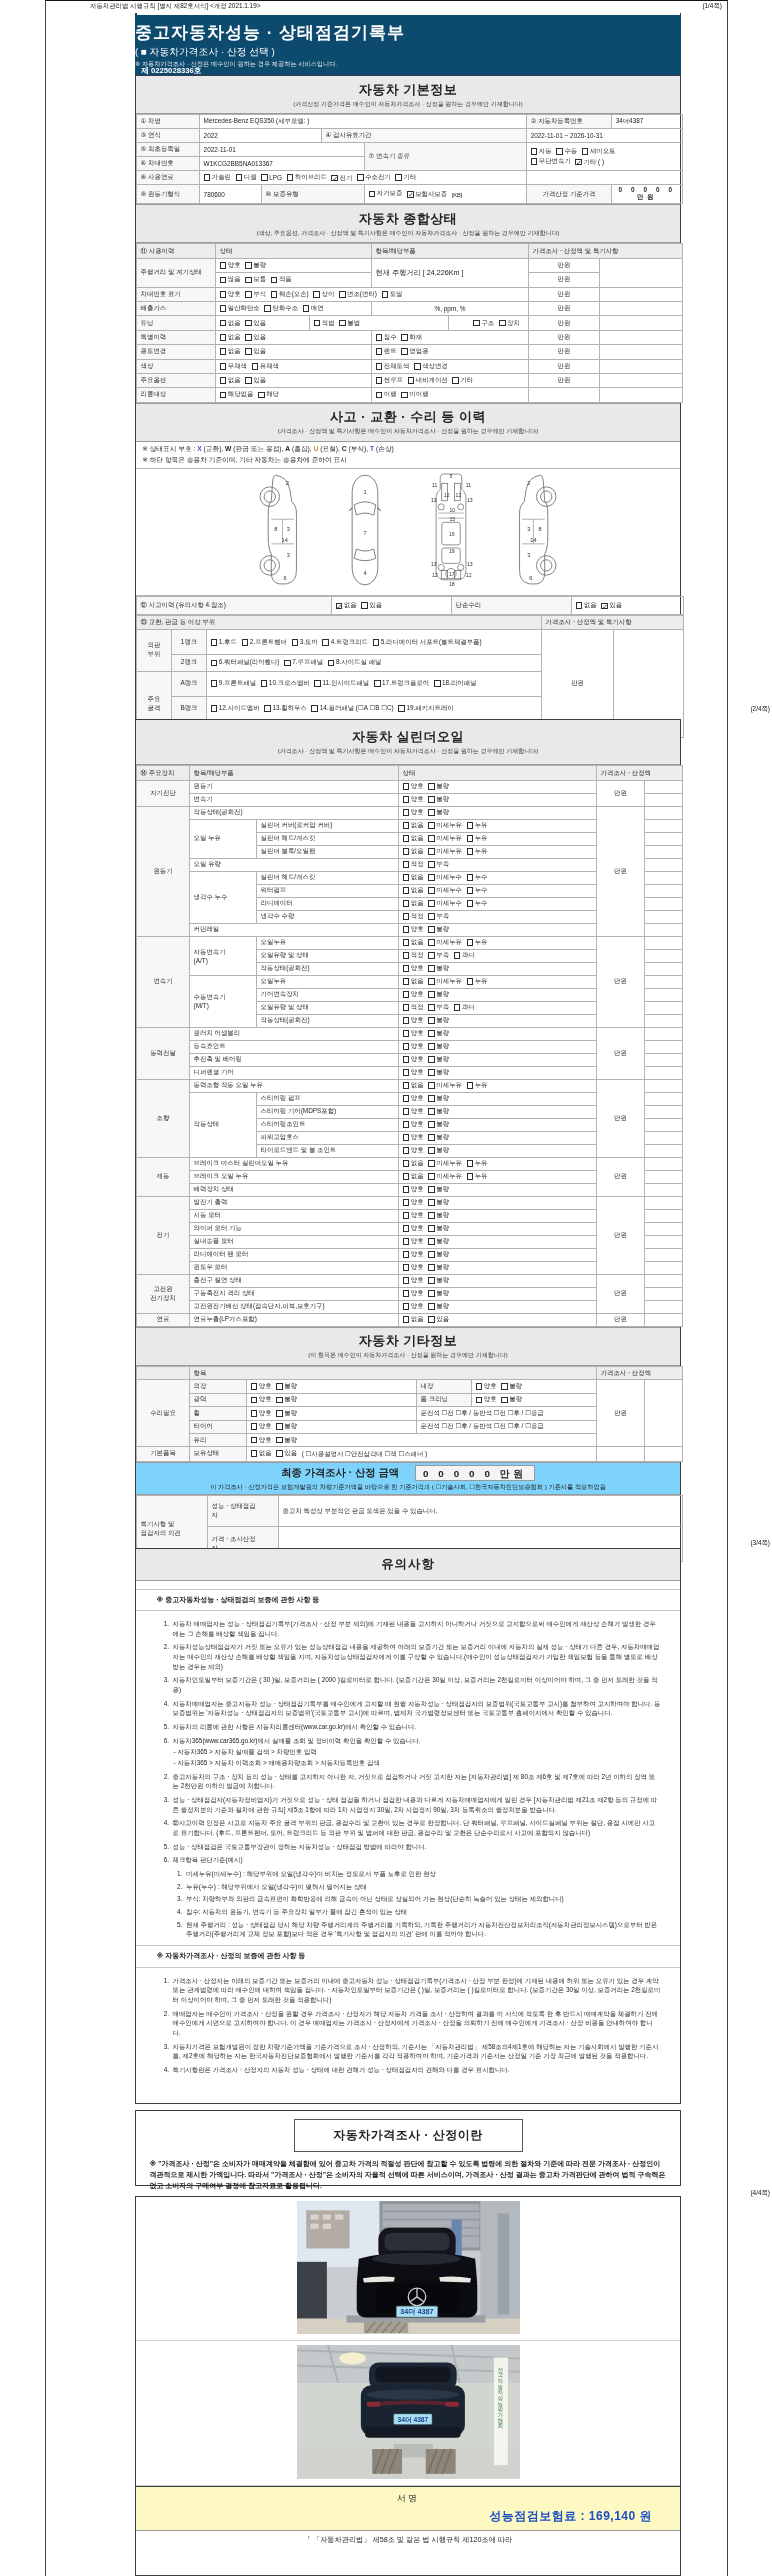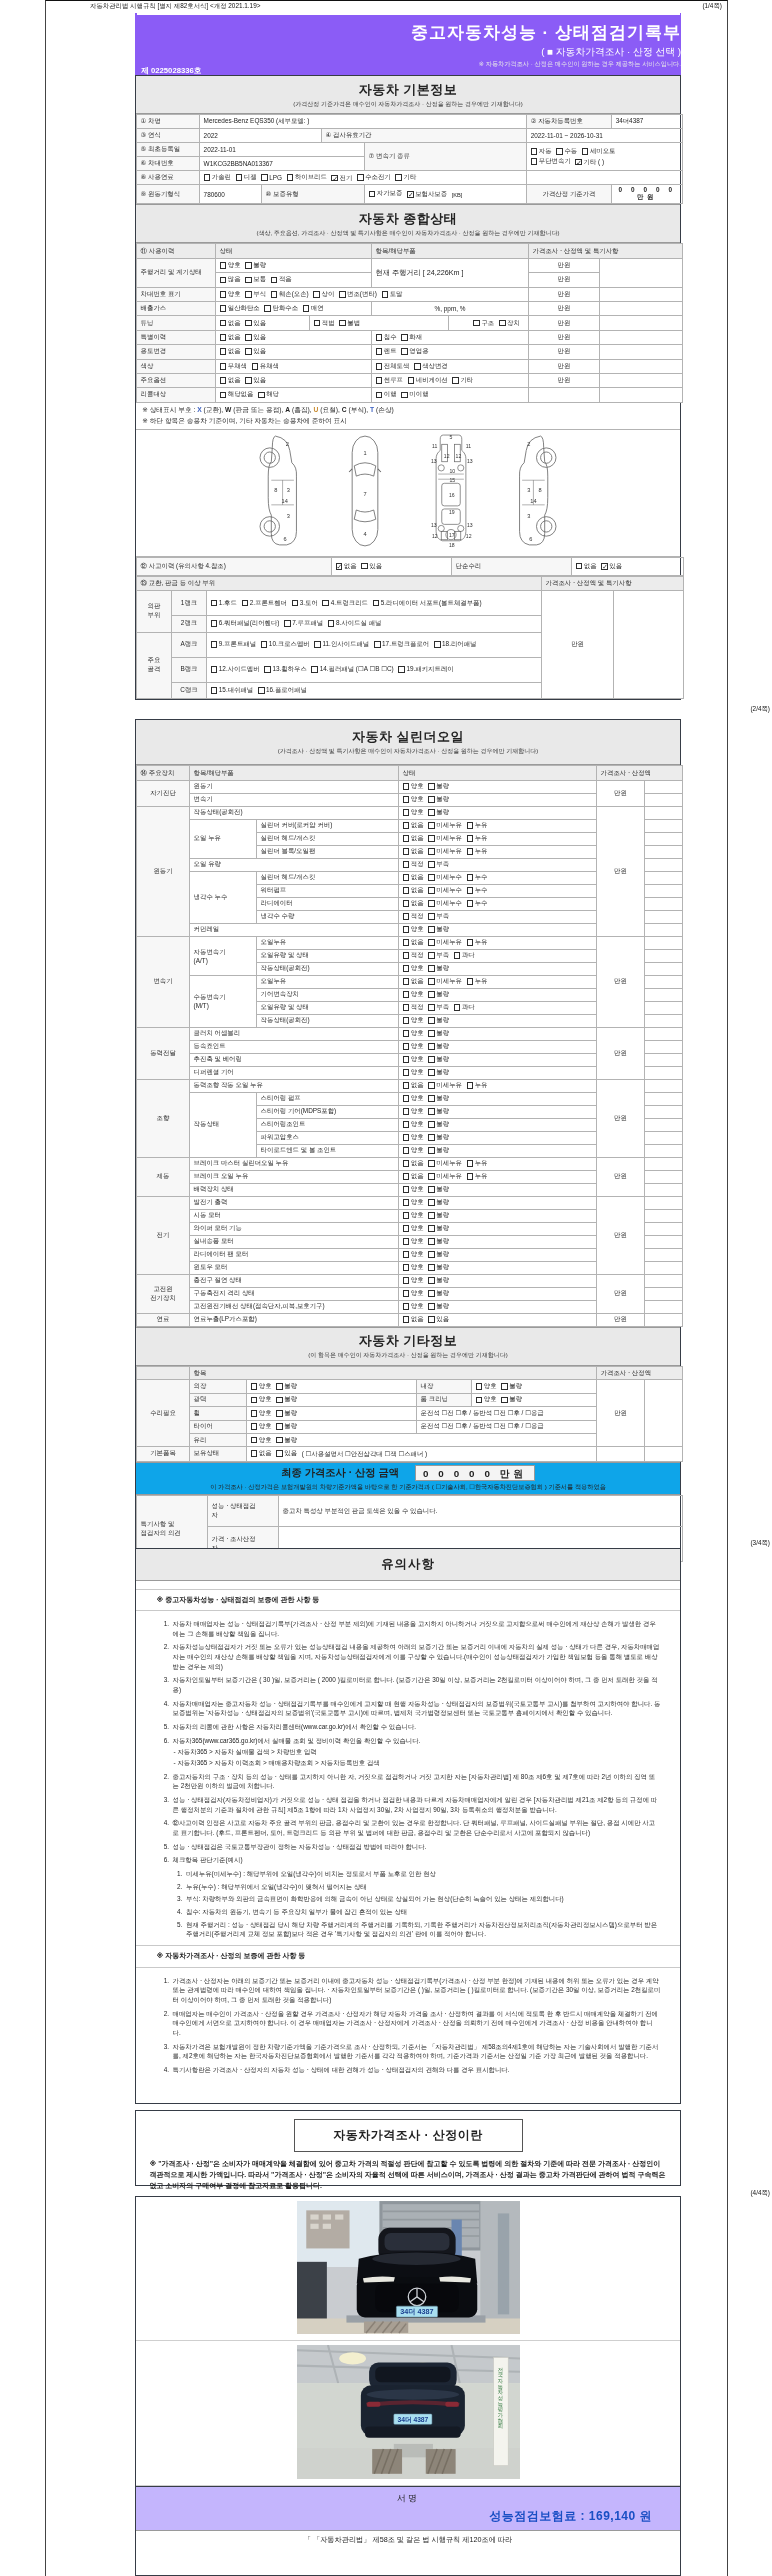--- a/index.html
+++ b/index.html
@@ -4,21 +4,21 @@
 <style>
   html,body{margin:0;padding:0;}
   body{width:773px;height:2576px;position:relative;background:#fff;
        font-family:"Liberation Sans","DejaVu Sans",sans-serif;color:#222;overflow:hidden;}
   .frame{position:absolute;left:45px;top:0;width:681px;height:2575px;border:0.5px solid #444;border-top:1px solid #111;}
   .doc{position:absolute;left:90px;top:0;width:546px;}
   .abs{position:absolute;}
   .meta-line{position:absolute;left:45px;top:1.5px;width:680px;display:flex;justify-content:space-between;font-size:6.4px;color:#111;padding:0 3.1px 0 45px;box-sizing:border-box;}
   .pgmark{position:absolute;left:45px;width:677px;text-align:right;font-size:6.4px;color:#111;}
   
-  .hdr{background:#8b5cf6;color:#fff;text-align:right;position:relative;}
+  .hdr{background:#0c4a6e;color:#fff;text-align:left;position:relative;}
   .hdr .band{height:2.6px;background:#fff;margin:2.6px 1.5px 5.2px 1.5px;}
   .hdr h1{margin:1px 0 2.1px;font-size:17px;letter-spacing:1px;font-weight:bold;}
   .hdr .sub{font-size:9.8px;margin:1px 0;}
   .hdr .nt{font-size:6.2px;margin:1.5px 0 4.1px;color:#e8e8e8;}
   .hdr .docno{position:absolute;left:6.2px;bottom:2px;font-size:7.7px;font-weight:bold;}
   
   .sec{border:1px solid #363c46;background:#fff;}
   .ghd{background:#e9e9e9;text-align:center;border-bottom:0.5px solid #9a9a9a;}
   .ghd .t{font-size:13px;font-weight:bold;padding:4.6px 0 1px;letter-spacing:0.5px;}
   .ghd .n{font-size:6px;color:#333;padding:0 0 4.6px;}
@@ -50,21 +50,21 @@
   .ntx{flex:1;}
   .nsub{margin:1.5px 0 0 1px;}
   .nsi{display:flex;margin:3.1px 0 3.1px 15.5px;}
   .nsi .nn{width:10.3px;}
   
   .pinfo{border:1px solid #363c46;padding:7.2px 13.4px 5.2px;}
   .pinfo .tb{width:227px;margin:1px auto 6.2px;border:0.8px solid #555;text-align:center;font-size:12px;font-weight:bold;padding:6.7px 0;letter-spacing:0.5px;}
   .pinfo .tx{font-size:7px;line-height:1.6;font-weight:bold;color:#222;}
   
   .photo-row{display:flex;justify-content:center;padding:3.6px 0;border-bottom:0.5px solid #cfcfcf;}
-  .sig{background:#c4b5fd;border-top:1px solid #363c46;position:relative;}
+  .sig{background:#fef9c3;border-top:1px solid #363c46;position:relative;}
   .sig .t{text-align:center;font-size:8.8px;padding-top:5.2px;letter-spacing:2.1px;}
   .sig .fee{position:absolute;right:28px;top:20.6px;color:#1a4fc4;font-size:12px;font-weight:bold;letter-spacing:0.5px;}
   .confirm{border-top:0.5px solid #9a9a9a;text-align:center;font-size:7.2px;line-height:1.6;padding-top:2.6px;}
 </style>
 </head>
 <body>
 
 <div class="frame"></div>
 
 <div class="meta-line">
@@ -391,20 +391,24 @@
               </span><span class="cb">
                 <span class="bx"></span>
                 <span>미이행</span>
               </span></td>
         <td class="price"></td>
         <td class="xtr"></td>
       </tr>
     </tbody>
       </table>
 
+    <div class="ghd" style="border-top:0.5px solid #9a9a9a">
+      <div class="t">사고 · 교환 · 수리 등 이력</div>
+      <div class="n">(가격조사 · 산정액 및 특기사항은 매수인이 자동차가격조사 · 산정을 원하는 경우에만 기재합니다)</div>
+    </div>
     <div class="legend">
       <div id="legend-line"><span style="color: rgb(34, 34, 34); font-weight: normal;">※ 상태표시 부호 : </span><span style="color: rgb(58, 95, 192); font-weight: bold;">X</span><span style="color: rgb(34, 34, 34); font-weight: normal;"> (교환),  </span><span style="color: rgb(34, 34, 34); font-weight: bold;">W</span><span style="color: rgb(34, 34, 34); font-weight: normal;"> (판금 또는 용접),  </span><span style="color: rgb(34, 34, 34); font-weight: bold;">A</span><span style="color: rgb(34, 34, 34); font-weight: normal;"> (흠집),  </span><span style="color: rgb(200, 136, 42); font-weight: bold;">U</span><span style="color: rgb(34, 34, 34); font-weight: normal;"> (요철),  </span><span style="color: rgb(34, 34, 34); font-weight: bold;">C</span><span style="color: rgb(34, 34, 34); font-weight: normal;"> (부식),  </span><span style="color: rgb(58, 95, 192); font-weight: bold;">T</span><span style="color: rgb(34, 34, 34); font-weight: normal;"> (손상)</span></div>
       <div class="l2">※ 하단 항목은 승용차 기준이며, 기타 자동차는 승용차에 준하여 표시</div>
     </div>
     <div class="diag-wrap" style="height:120px">
 
       <svg width="62" height="116" viewBox="0 0 90 226">
         <g fill="none" stroke="#666" stroke-width="1.6">
           <path d="M38 6 Q62 10 66 34 L70 58 Q80 66 79 84 L79 192 Q79 214 60 218 L46 218 Q30 216 30 196 L30 160 Q24 150 24 126 L24 84 Q24 62 30 56 L32 28 Q32 8 38 6 Z"></path>
           <circle cx="27" cy="48" r="19"></circle>
@@ -1276,21 +1280,21 @@
                 </span><span class="cb">
                   <span class="bx"></span>
                   <span>있음</span>
                 </span></span><span>( ☐사용설명서 ☐안전삼각대 ☐잭 ☐스패너 )</span></td>
         <td class="price"></td>
         <td class="xtr"></td>
       </tr>
     </tbody>
       </table>
 
-    <div style="background:#0ea5e9;border-top:0.5px solid #9a9a9a;border-bottom:0.5px solid #9a9a9a;padding:3.6px 0 2.6px;">
+    <div style="background:#7dd3fc;border-top:0.5px solid #9a9a9a;border-bottom:0.5px solid #9a9a9a;padding:3.6px 0 2.6px;">
       <div class="center">
         <span style="font-size:10.3px;font-weight:bold;margin-right:13.4px;">최종 가격조사 · 산정 금액</span>
         <span class="digits" style="font-size:9.8px;background:#f4f4f4;border:0.5px solid #999;padding:1.5px 7.2px;">0 0 0 0 0 만원</span>
       </div>
       <div class="center" style="font-size:6.2px;margin-top:2.6px;">이 가격조사 · 산정가격은 보험개발원의 차량기준가액을 바탕으로 한 기준가격과 ( ☐기술사회, ☐한국자동차진단보증협회 ) 기준서를 적용하였음</div>
     </div>
 
     <table>
       <colgroup>
           <col style="width:71px">

